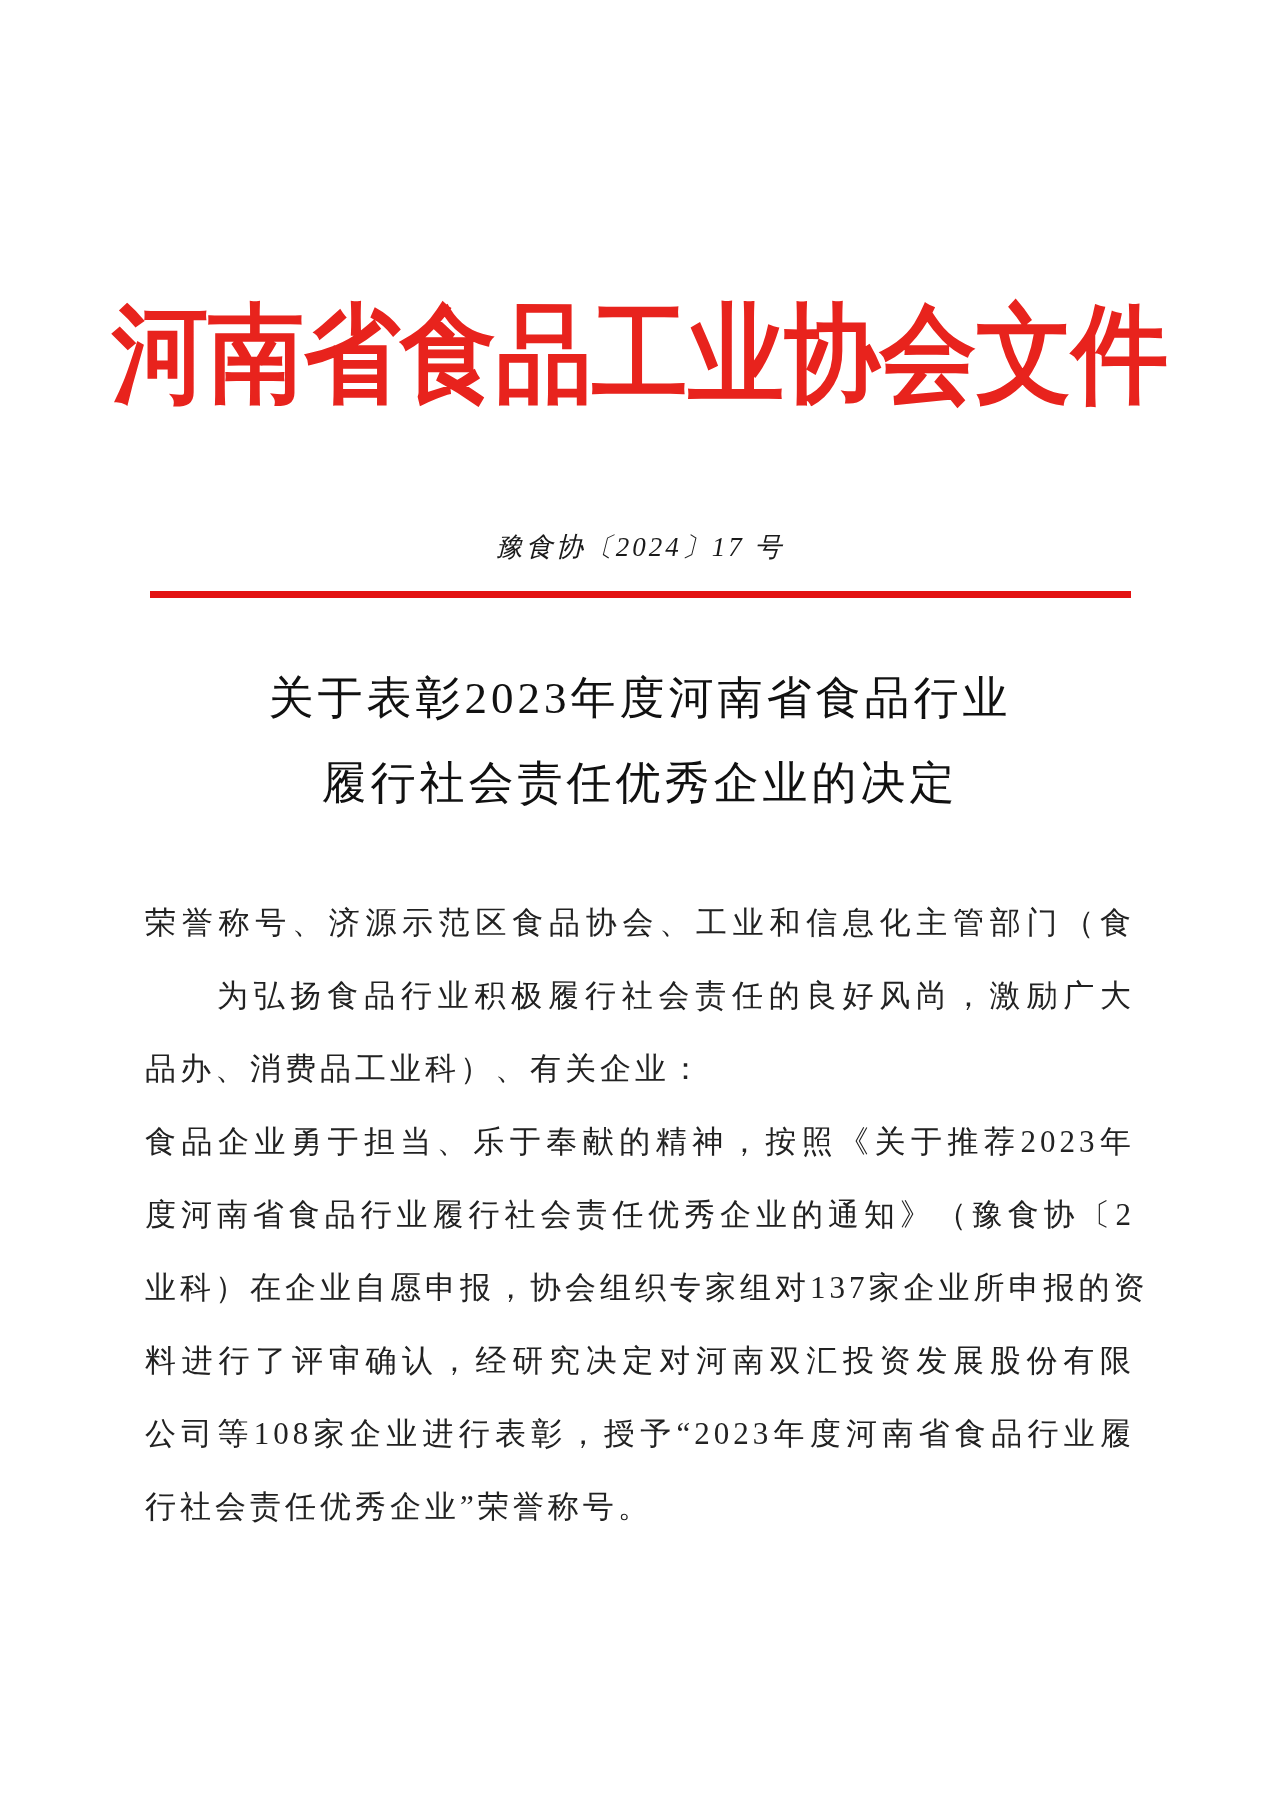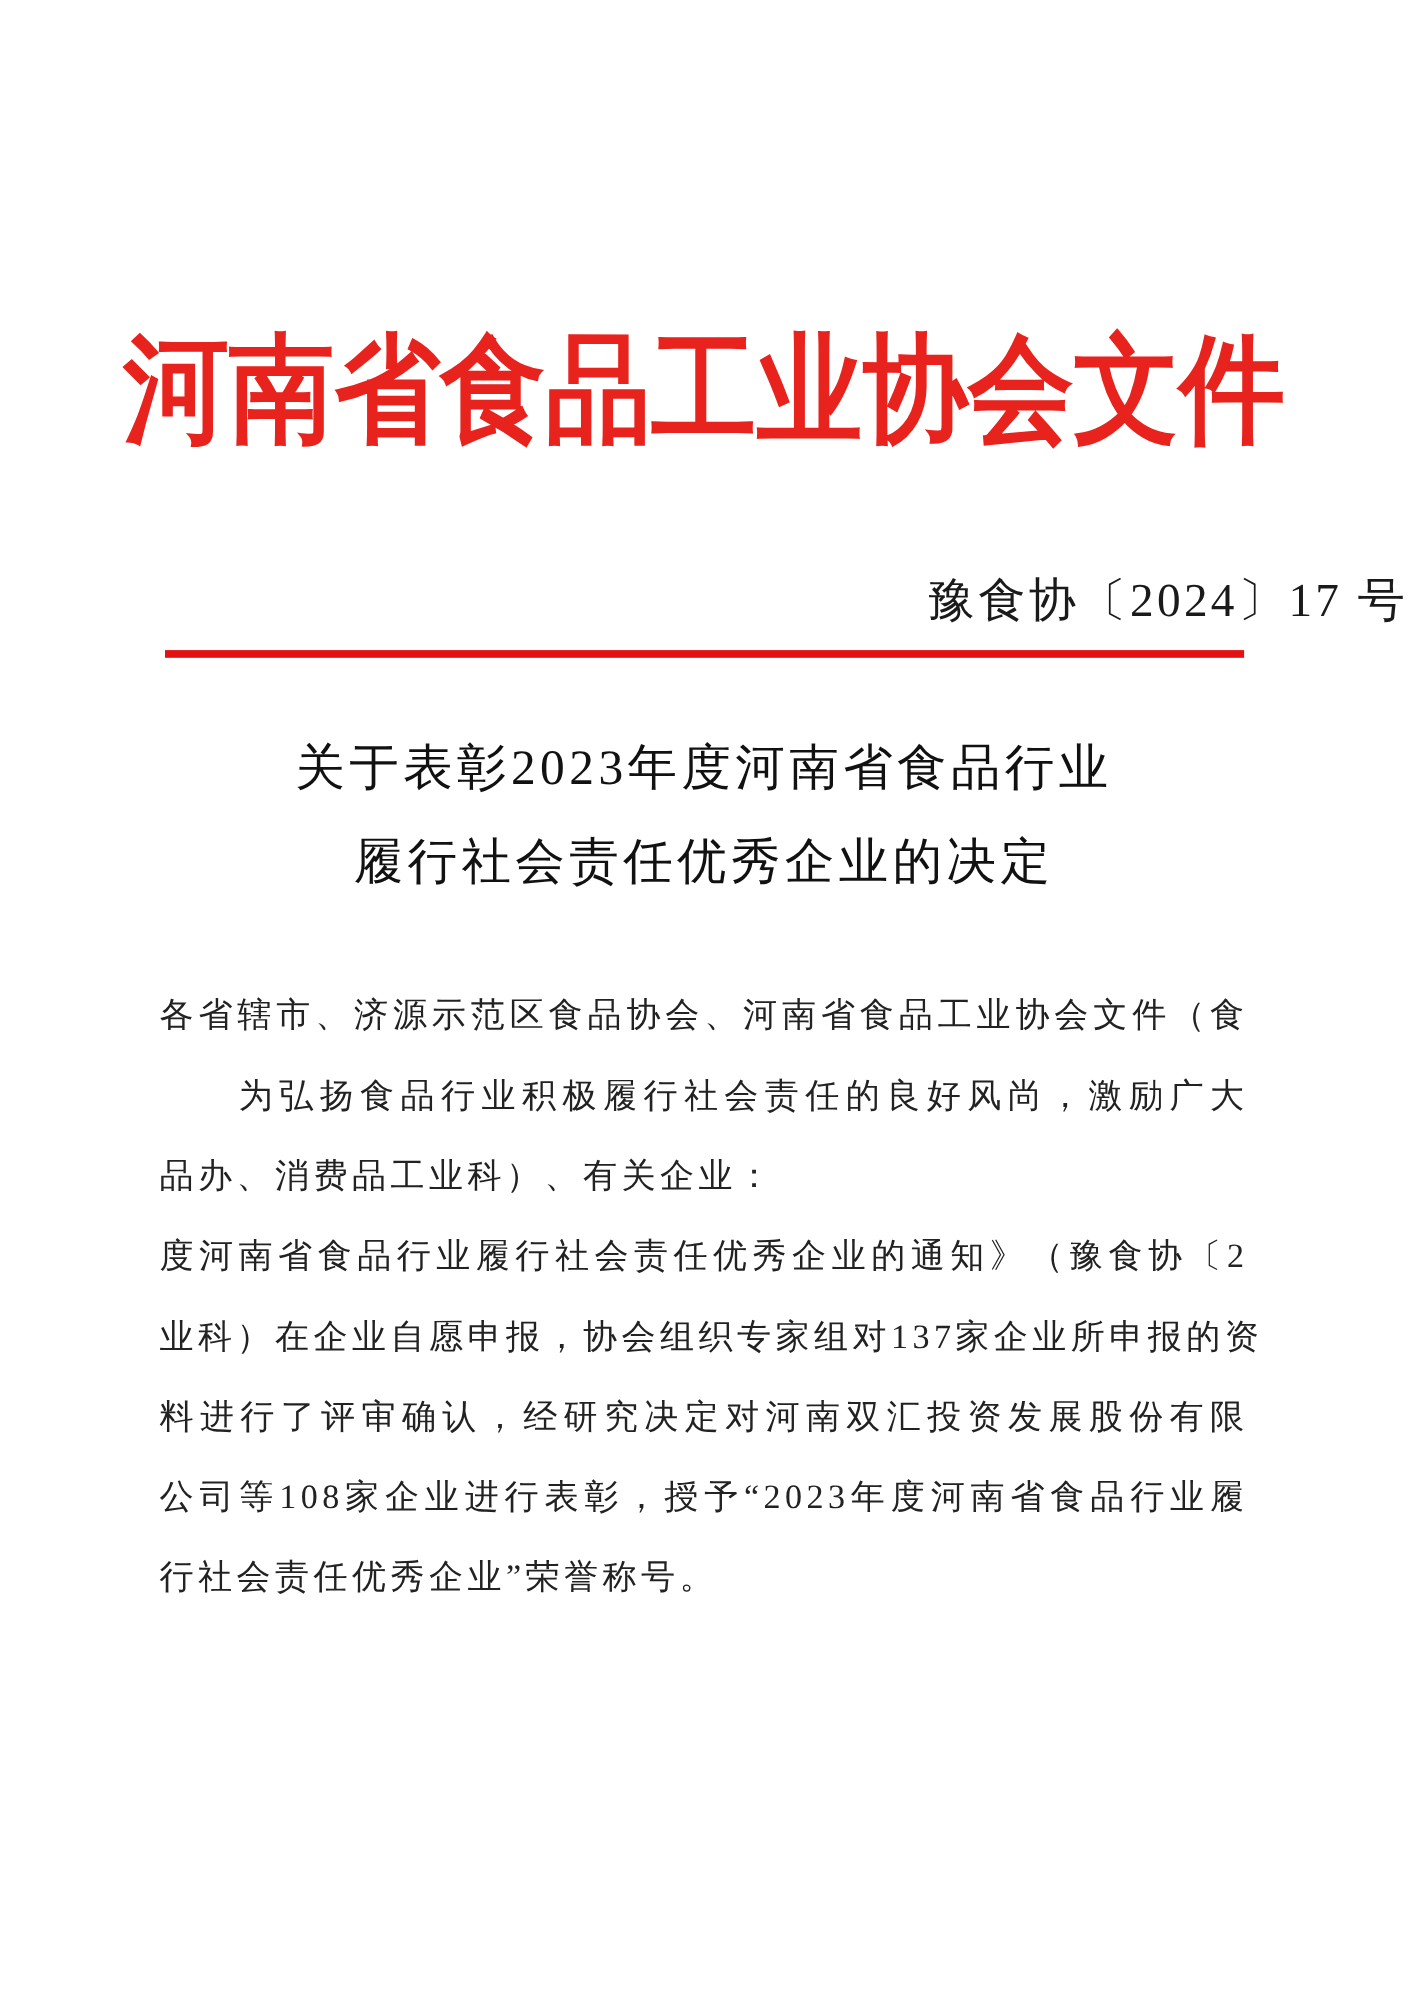--- a/index.html
+++ b/index.html
@@ -24,25 +24,26 @@
     font-weight: bold;
     line-height: 110px;
     color: #e8231d;
     letter-spacing: 0px;
     transform: scaleY(1.12);
     transform-origin: 50% 60%;
     white-space: nowrap;
   }
   .doc-number {
     margin-top: 128px;
-    text-align: right;
-    font-size: 43px;
+    text-align: center;
+    font-size: 27px;
     line-height: 42px;
     letter-spacing: 3px;
     color: #1a1a1a;
+    font-style: italic;
   }
   .divider-line {
     width: 981px;
     height: 7px;
     margin: 23px auto 0 auto;
     background: #e31212;
   }
   .doc-title {
     margin-top: 58px;
     text-align: center;
@@ -84,23 +85,24 @@
   <div class="doc-number">豫食协〔2024〕17 号</div>
 
   <div class="divider-line" style="background: rgb(227, 18, 18);"></div>
 
   <div class="doc-title">
     <div>关于表彰2023年度河南省食品行业</div>
     <div>履行社会责任优秀企业的决定</div>
   </div>
 
   <div class="body-text">
-      <div class="body-line">各省辖市、济源示范区食品协会、河南省食品工业协会文件（食</div>
+      <div class="body-line">荣誉称号、济源示范区食品协会、工业和信息化主管部门（食</div>
       <div class="body-line indent">为弘扬食品行业积极履行社会责任的良好风尚，激励广大</div>
       <div class="body-line no-justify">品办、消费品工业科）、有关企业：</div>
+      <div class="body-line">食品企业勇于担当、乐于奉献的精神，按照《关于推荐2023年</div>
       <div class="body-line">度河南省食品行业履行社会责任优秀企业的通知》（豫食协〔2</div>
       <div class="body-line">业科）在企业自愿申报，协会组织专家组对137家企业所申报的资</div>
       <div class="body-line">料进行了评审确认，经研究决定对河南双汇投资发展股份有限</div>
       <div class="body-line">公司等108家企业进行表彰，授予“2023年度河南省食品行业履</div>
       <div class="body-line no-justify">行社会责任优秀企业”荣誉称号。</div>
     </div>
 
 </div>
 
 </body></html>

